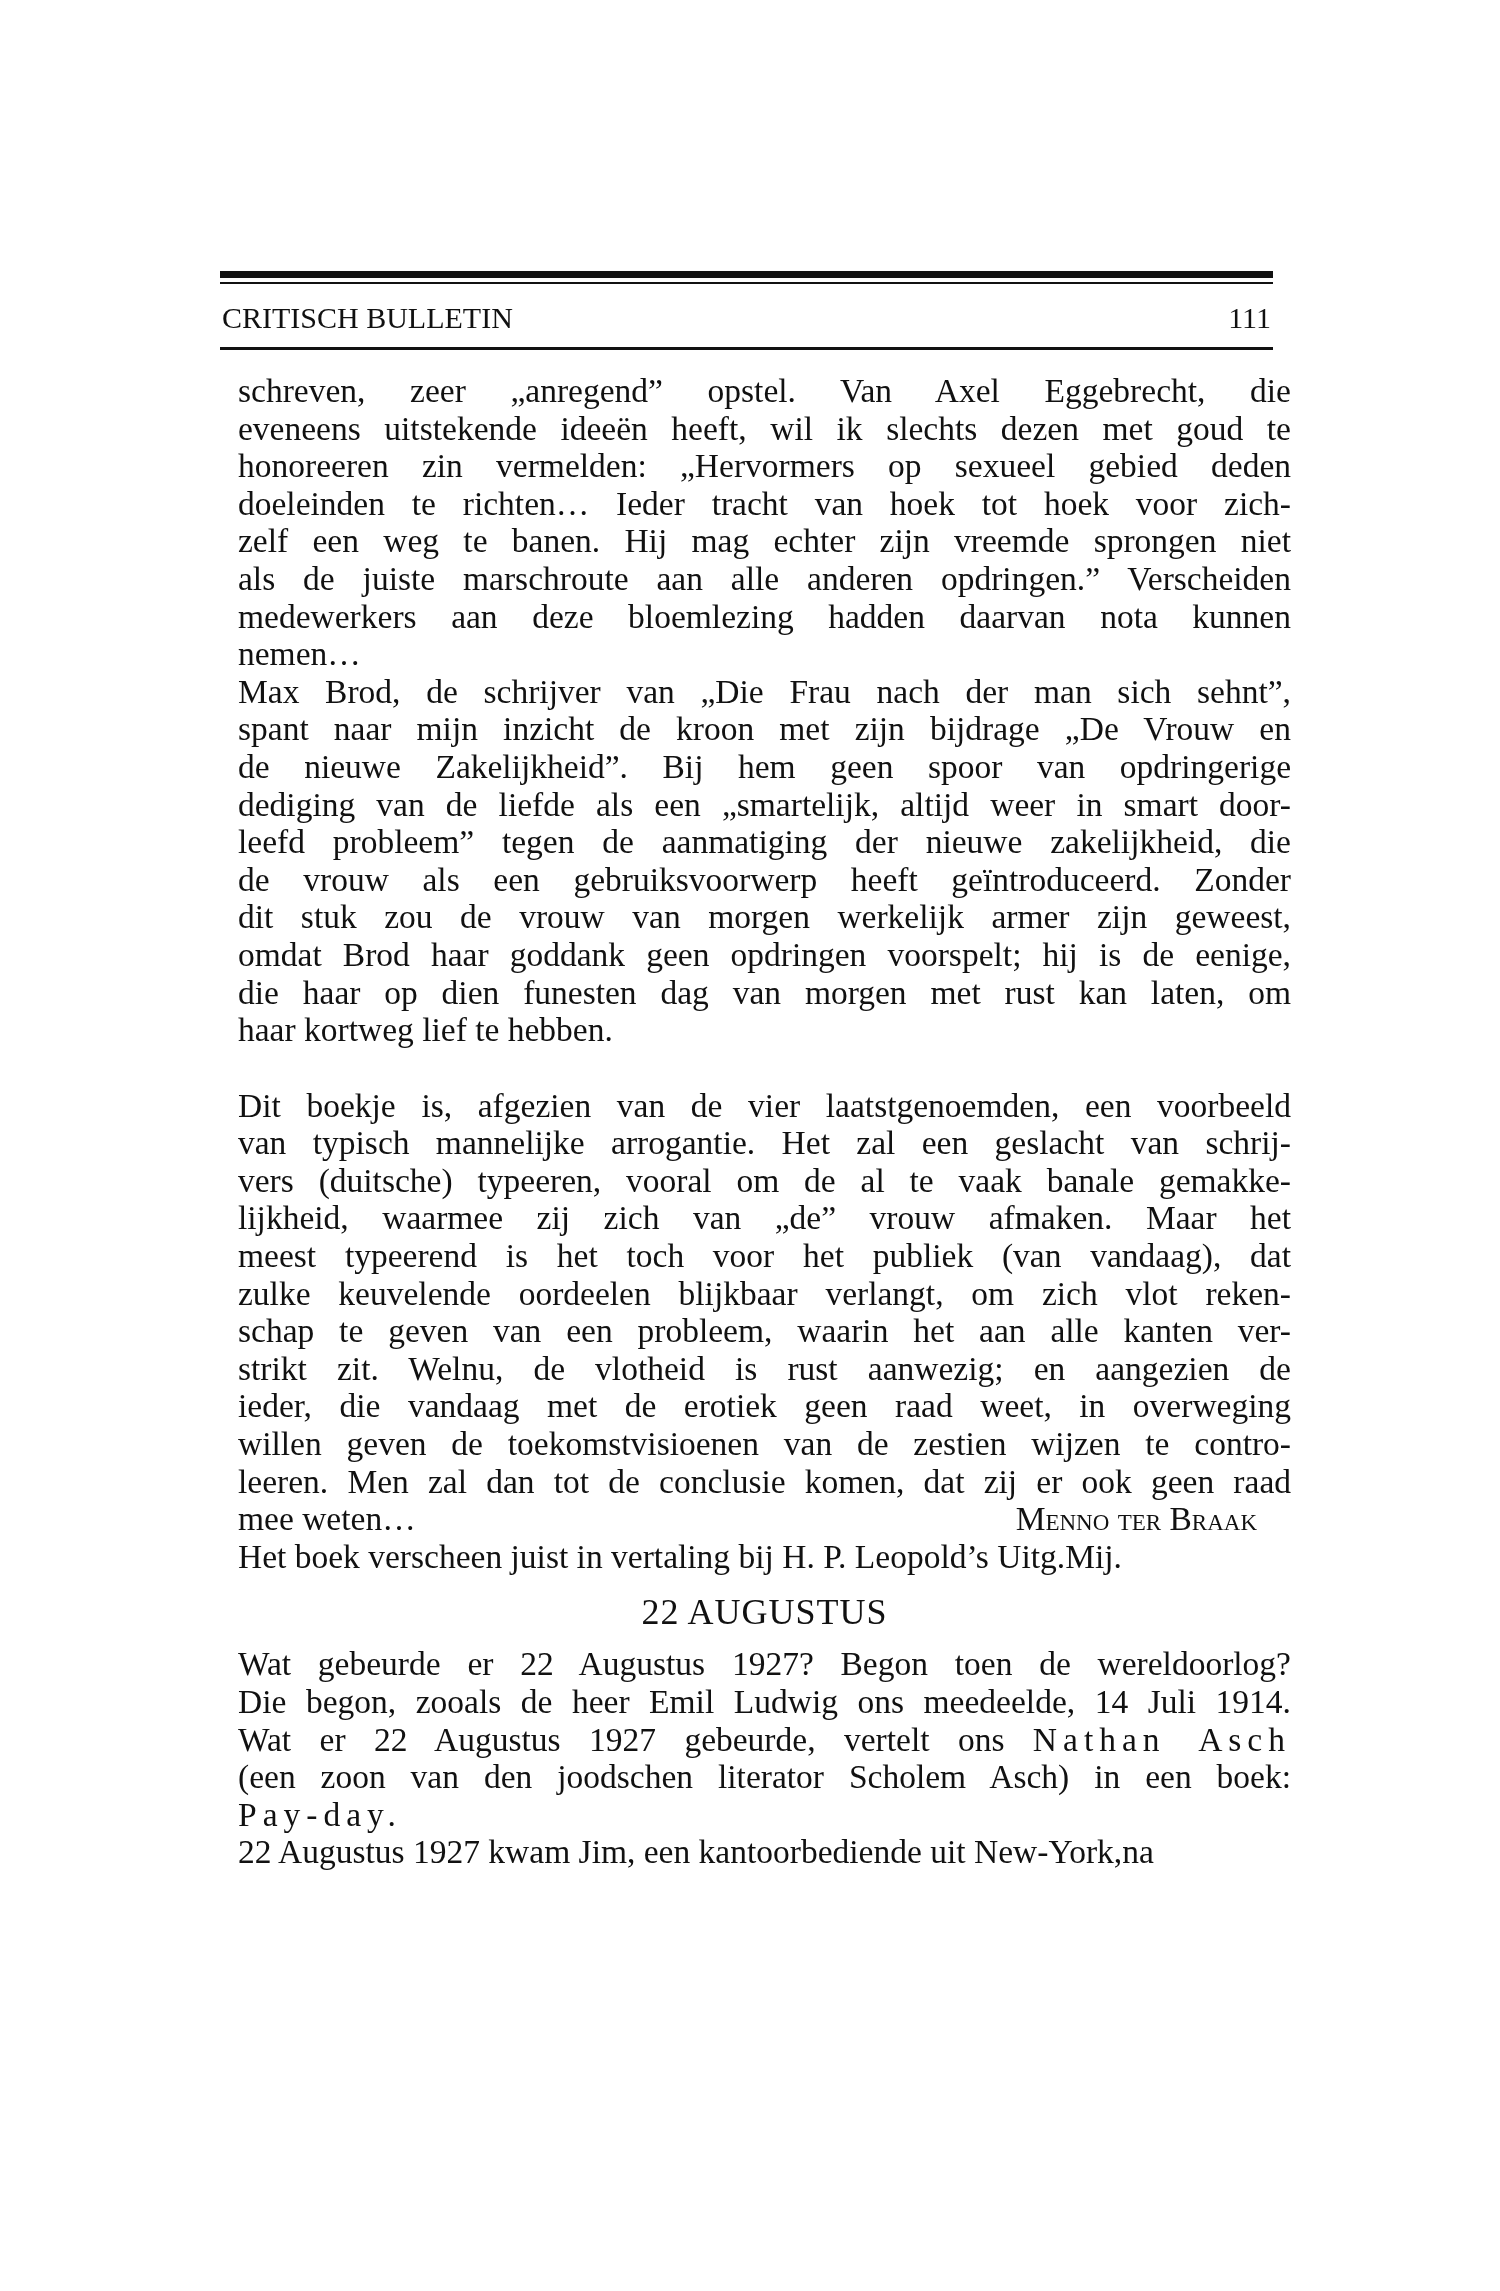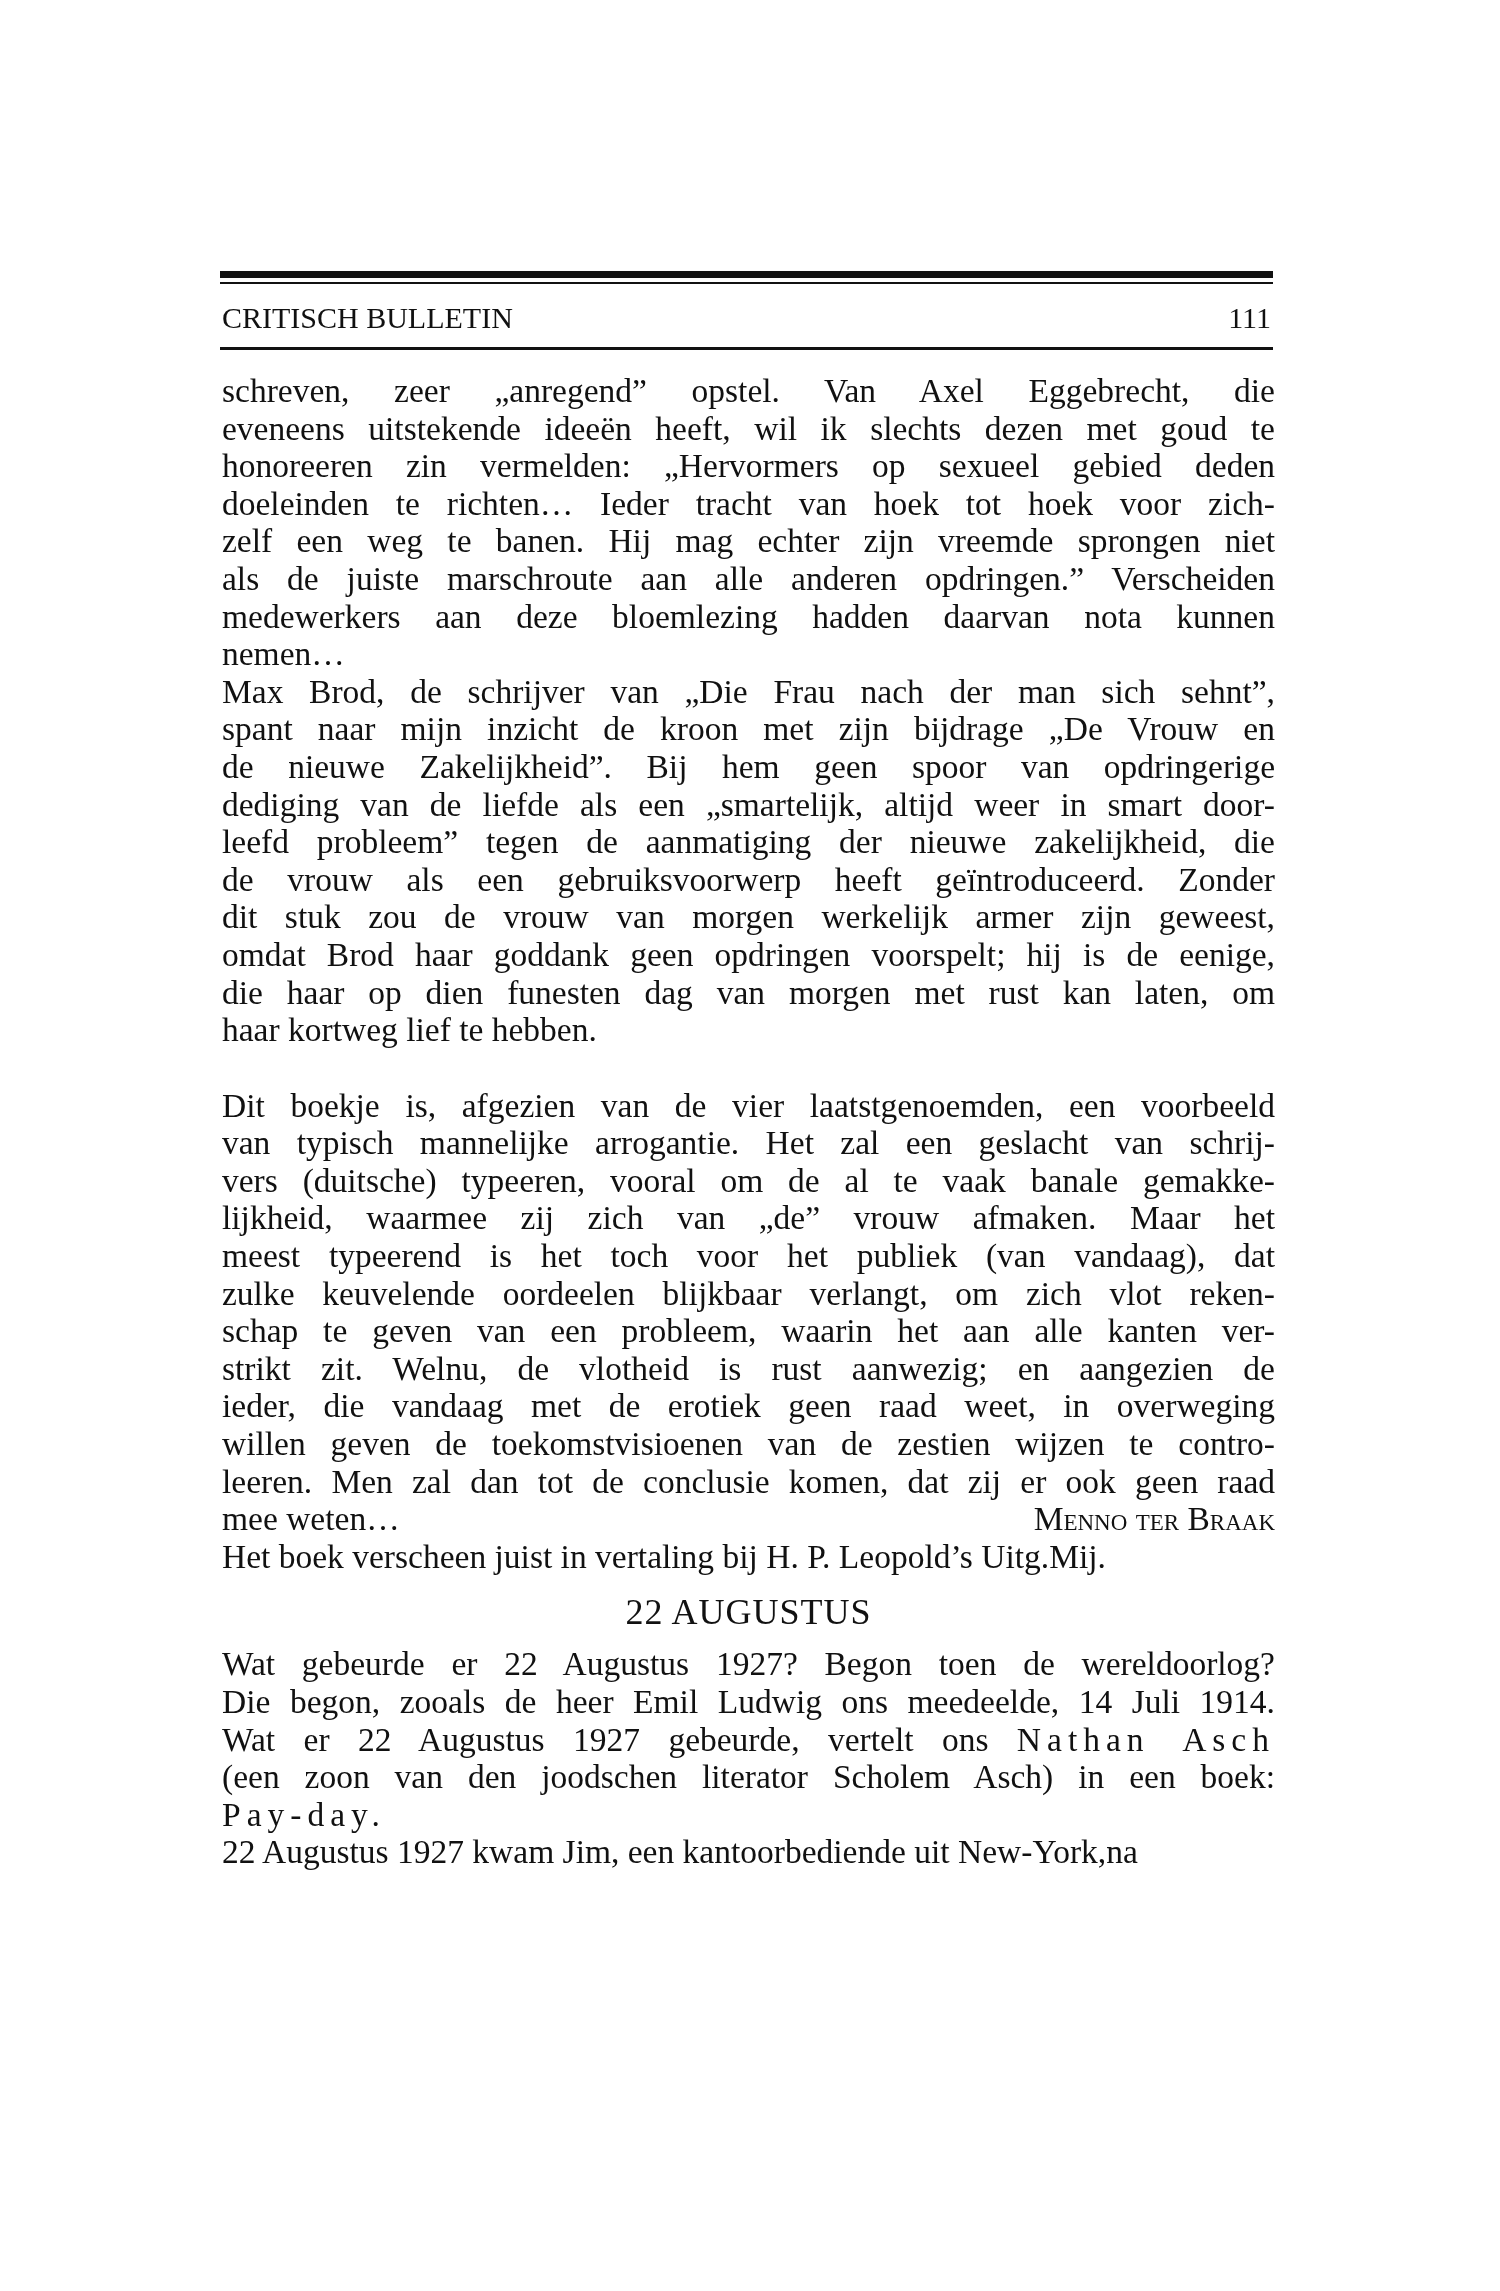--- a/index.html
+++ b/index.html
@@ -63,21 +63,21 @@
     .rule-bottom {
       position: absolute;
       left: -2px;
       top: 347px;
       width: 1053px;
       height: 3px;
       background: #111111;
     }
     .body-text {
       position: absolute;
-      left: 0;
+      left: 16px;
       top: 372px;
       width: 1053px;
     }
     .line {
       display: block;
       height: 37.6px;
       line-height: 37.6px;
       font-size: 33.5px;
       white-space: nowrap;
       text-align: justify;
@@ -94,20 +94,21 @@
     .signature-line {
       display: flex;
       justify-content: space-between;
       height: 37.6px;
       line-height: 37.6px;
       font-size: 33.5px;
       white-space: nowrap;
     }
     .signature {
       font-variant: small-caps;
+      margin-right: 34px;
     }
     .section-heading {
       display: block;
       text-align: center;
       font-size: 36px;
       height: 58px;
       line-height: 58px;
       margin-top: 8px;
       margin-bottom: 4px;
       letter-spacing: 1px;

